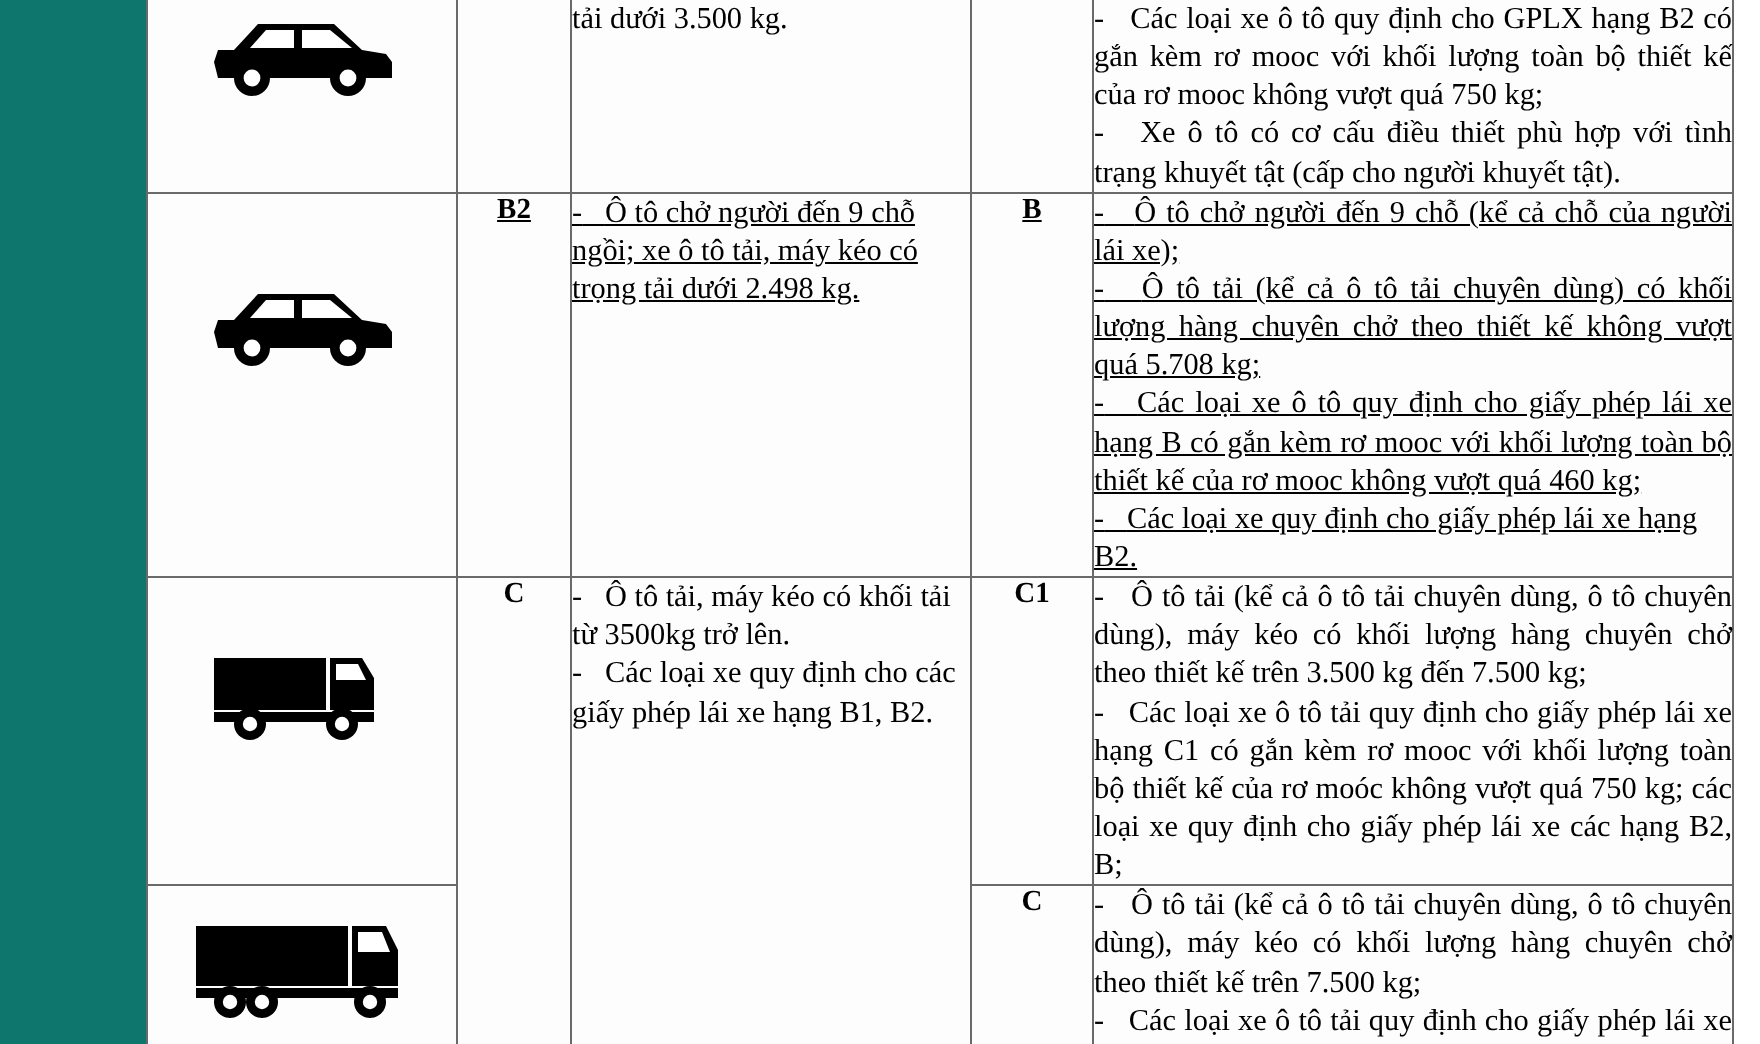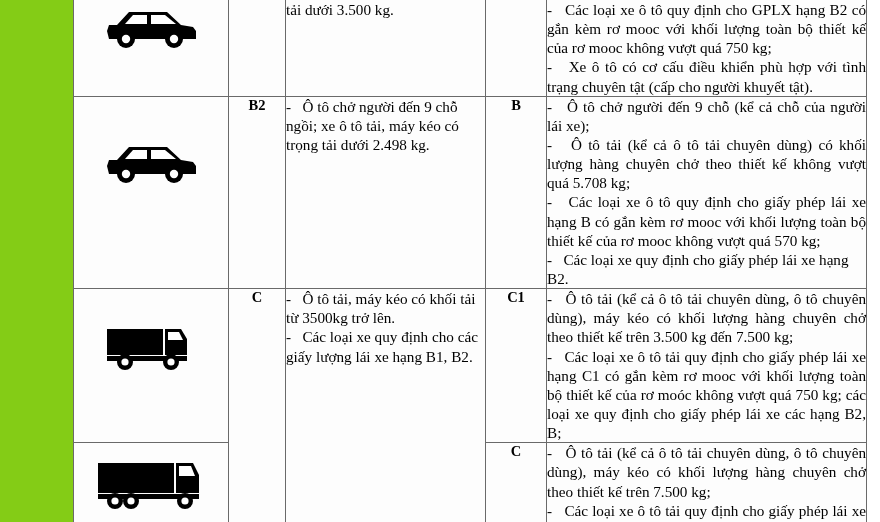--- a/index.html
+++ b/index.html
@@ -12,21 +12,21 @@
     height: 522px;
     overflow: hidden;
     font-family: "Liberation Serif", "DejaVu Serif", serif;
     color: #000000;
   }
 
   .page {
     position: relative;
     width: 852px;
     height: 522px;
-    background: #84cc16;
+    background: #0f766e;
   }
 
   
   .license-table {
     position: absolute;
     left: 73px;
     top: -1px;
     width: 793px;
     border-collapse: collapse;
     table-layout: fixed;
@@ -141,26 +141,26 @@
 
         <td class="cell-class">
           <span></span>
         </td>
 
         <td class="cell-text">
           <p class="jpara">
             <span class="lead">-</span><span>Các loại xe ô tô quy định cho GPLX hạng B2 có gắn kèm rơ mooc với khối lượng toàn bộ thiết kế của rơ mooc không vượt quá 750 kg;</span>
           </p>
           <p class="jpara">
-            <span class="lead">-</span><span>Xe ô tô có cơ cấu điều khiển phù hợp với tình trạng chuyên tật (cấp cho người khuyết tật).</span>
-          </p>
-        </td>
-      </tr>
-
-      <tr style="height:146px;">
+            <span class="lead">-</span><span>Xe ô tô có cơ cấu điều thiết phù hợp với tình trạng khuyết tật (cấp cho người khuyết tật).</span>
+          </p>
+        </td>
+      </tr>
+
+      <tr style="height:146px;text-decoration:underline;">
         <td class="cell-icon">
           <span class="icon-wrap pad-mid">
             <svg width="96" height="46" viewBox="0 0 96 46" aria-hidden="true">
               <path fill="#000000" d="M26 6 L64 6 L78 19 L90 21 L93 25 L93 33 L6 33 L4 25 L6 19 L14 19 Z"></path>
               <path fill="#ffffff" d="M30 9 L44 9 L44 18 L22 18 Z"></path>
               <path fill="#ffffff" d="M48 9 L62 9 L73 18 L48 18 Z"></path>
               <circle cx="23" cy="33" r="9" fill="#000000"></circle>
               <circle cx="23" cy="33" r="4.2" fill="#ffffff"></circle>
               <circle cx="71" cy="33" r="9" fill="#000000"></circle>
               <circle cx="71" cy="33" r="4.2" fill="#ffffff"></circle>
@@ -183,21 +183,21 @@
         </td>
 
         <td class="cell-text">
           <p class="jpara">
             <span class="lead">-</span><span>Ô tô chở người đến 9 chỗ (kể cả chỗ của người lái xe);</span>
           </p>
           <p class="jpara">
             <span class="lead">-</span><span>Ô tô tải (kể cả ô tô tải chuyên dùng) có khối lượng hàng chuyên chở theo thiết kế không vượt quá 5.708 kg;</span>
           </p>
           <p class="jpara">
-            <span class="lead">-</span><span>Các loại xe ô tô quy định cho giấy phép lái xe hạng B có gắn kèm rơ mooc với khối lượng toàn bộ thiết kế của rơ mooc không vượt quá 570 kg;</span>
+            <span class="lead">-</span><span>Các loại xe ô tô quy định cho giấy phép lái xe hạng B có gắn kèm rơ mooc với khối lượng toàn bộ thiết kế của rơ mooc không vượt quá 460 kg;</span>
           </p>
           <p class="lpara">
             <span class="lead">-</span><span>Các loại xe quy định cho giấy phép lái xe hạng B2.</span>
           </p>
         </td>
       </tr>
 
       <tr style="height:131px;">
         <td class="cell-icon">
           <span class="icon-wrap pad-low">
@@ -216,21 +216,21 @@
 
         <td class="cell-class" rowspan="2">
           <span>C</span>
         </td>
 
         <td class="cell-text plain" rowspan="2">
           <p class="lpara">
             <span class="lead">-</span><span>Ô tô tải, máy kéo có khối tải từ 3500kg trở lên.</span>
           </p>
           <p class="lpara">
-            <span class="lead">-</span><span>Các loại xe quy định cho các giấy lượng lái xe hạng B1, B2.</span>
+            <span class="lead">-</span><span>Các loại xe quy định cho các giấy phép lái xe hạng B1, B2.</span>
           </p>
         </td>
 
         <td class="cell-class">
           <span>C1</span>
         </td>
 
         <td class="cell-text">
           <p class="jpara">
             <span class="lead">-</span><span>Ô tô tải (kể cả ô tô tải chuyên dùng, ô tô chuyên dùng), máy kéo có khối lượng hàng chuyên chở theo thiết kế trên 3.500 kg đến 7.500 kg;</span>

